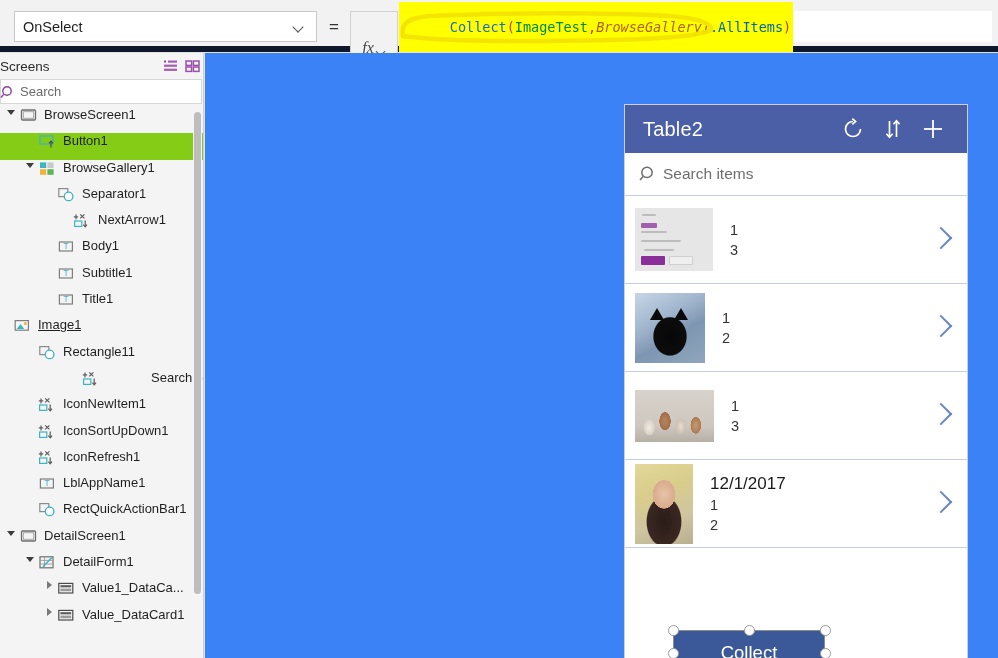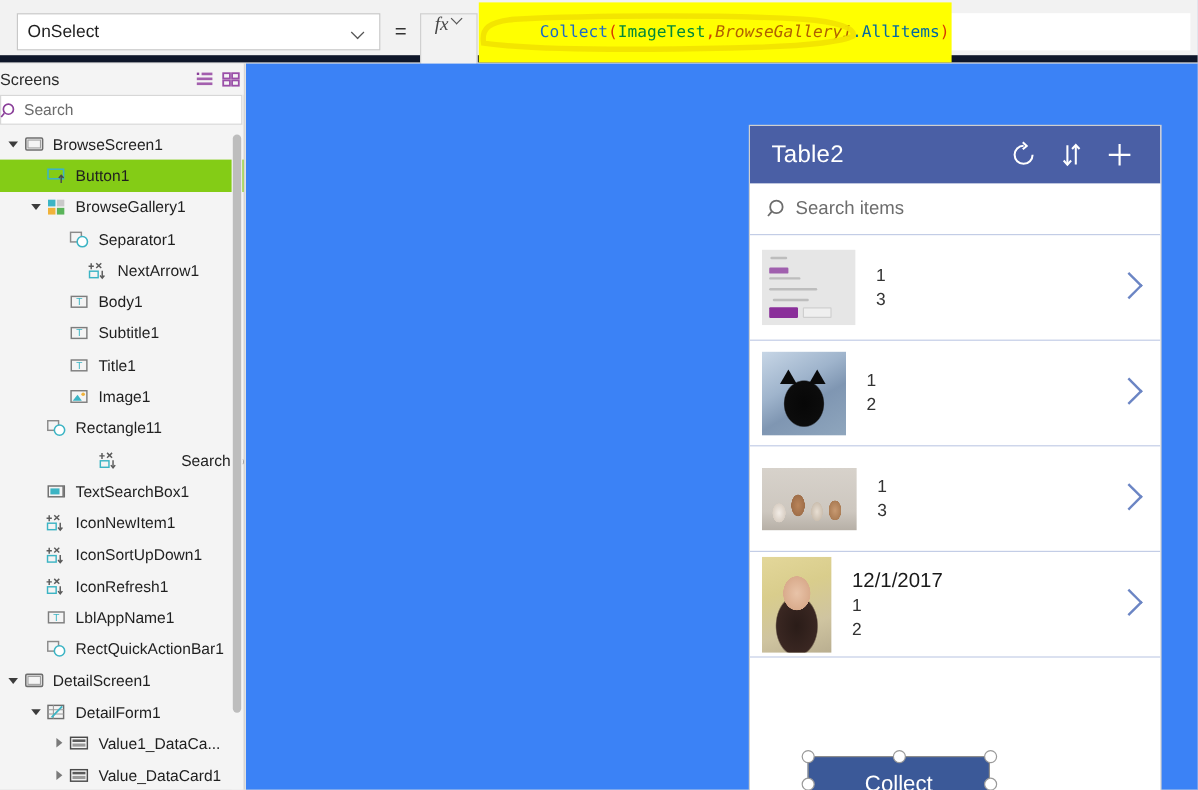--- a/index.html
+++ b/index.html
@@ -35,21 +35,21 @@
     transform: rotate(45deg);
   }
   #equals-sign {
     position: absolute; left: 321px; top: 11px; width: 26px; height: 31px;
     display: flex; align-items: center; justify-content: center;
     font-size: 17px; color: #333; font-weight: 500;
   }
   #fx-box {
     position: absolute; left: 350px; top: 11px; width: 48px; height: 47px;
     background: #f2f2f2; border: 1px solid #d0d0d0;
-    display: flex; align-items: flex-start; justify-content: center; gap: 3px;
+    display: flex; align-items: flex-end; justify-content: center; gap: 3px;
   }
   #fx-box .fx {
     font-family: "Liberation Serif", serif; font-style: italic;
     font-size: 16px; color: #454545;
   }
   #fx-box .chev2 { width: 9px; height: 9px; position: relative; }
   #fx-box .chev2::before {
     content: ""; position: absolute; left: 0px; top: 0px;
     width: 6px; height: 6px;
     border-right: 1.2px solid #555; border-bottom: 1.2px solid #555;
@@ -103,21 +103,21 @@
   }
   #tree-search .mag { margin-left: -3px; width: 22px; height: 16px; }
   #tree-search .ph { font-size: 13px; color: #6b6b6b; }
 
   #tree-list {
     position: absolute; left: 0; top: 54px; width: 204px; bottom: 0;
     overflow: hidden;
   }
   .tree-row {
     position: relative; height: 26.3px;
-    display: flex; align-items: center;
+    display: flex; 
     font-size: 13px; color: #1f1f1f;
     white-space: nowrap;
   }
   .tree-row.selected { background: #84cc16; }
   .tree-row .caret {
     width: 11px; height: 11px; position: relative; flex: 0 0 11px;
     margin-right: 2px;
   }
   .tree-row .caret.down::before {
     content: ""; position: absolute; left: 1px; top: 3px;
@@ -396,21 +396,21 @@
         <span class="nm">Subtitle1</span>
       </div>
       <div class="tree-row" style="padding-left: 44px;">
         <span class="caret"></span>
         <span class="ico"><svg viewBox="0 0 19 17" width="19" height="17">
             <rect x="2.4" y="4" width="13" height="9" fill="none" stroke="#7d7d7d" stroke-width="1.2"></rect>
             <text x="9" y="11.3" font-size="8.4" text-anchor="middle" fill="#3cb4c4" font-family="Liberation Sans">T</text>
           </svg></span>
         <span class="nm">Title1</span>
       </div>
-      <div class="tree-row" style="padding-left: 44px;">
+      <div class="tree-row" style=" text-decoration: underline;">
         <span class="caret"></span>
         <span class="ico"><svg viewBox="0 0 19 17" width="19" height="17">
             <rect x="2.2" y="3.6" width="13.2" height="9.6" fill="none" stroke="#7d7d7d" stroke-width="1.2"></rect>
             <polygon points="3.6,12 7.6,7 11.2,12" fill="#3cb4c4"></polygon>
             <circle cx="12.3" cy="6.6" r="1.5" fill="#f0b23a"></circle>
           </svg></span>
         <span class="nm">Image1</span>
       </div>
       <div class="tree-row" style="padding-left: 25px;">
         <span class="caret"></span>
@@ -425,29 +425,20 @@
         <span class="ico"><svg viewBox="0 0 19 17" width="19" height="17">
             <line x1="3" y1="2.4" x2="3" y2="7.4" stroke="#5a5a5a" stroke-width="1.2"></line>
             <line x1="0.8" y1="4.9" x2="5.2" y2="4.9" stroke="#5a5a5a" stroke-width="1.2"></line>
             <line x1="7.2" y1="2.4" x2="11.4" y2="6.4" stroke="#5a5a5a" stroke-width="1.2"></line>
             <line x1="11.4" y1="2.4" x2="7.2" y2="6.4" stroke="#5a5a5a" stroke-width="1.2"></line>
             <rect x="1.6" y="9" width="7.2" height="5.4" fill="none" stroke="#3cb4c4" stroke-width="1.2"></rect>
             <line x1="12.2" y1="8.6" x2="12.2" y2="14.6" stroke="#5a5a5a" stroke-width="1.2"></line>
             <polyline points="10.4,12.6 12.2,14.8 14,12.6" fill="none" stroke="#5a5a5a" stroke-width="1.2"></polyline>
           </svg></span>
         <span class="nm">SearchIcon1</span>
-      </div>
-      <div class="tree-row" style="padding-left: 25px;">
-        <span class="caret"></span>
-        <span class="ico"><svg viewBox="0 0 19 17" width="19" height="17">
-            <rect x="2.2" y="4" width="12.4" height="9" fill="none" stroke="#6e6e6e" stroke-width="1.2"></rect>
-            <rect x="4" y="6" width="7.6" height="5" fill="#3cb4c4"></rect>
-            <line x1="15.6" y1="3.4" x2="15.6" y2="13.6" stroke="#6e6e6e" stroke-width="1.2"></line>
-          </svg></span>
-        <span class="nm">TextSearchBox1</span>
       </div>
       <div class="tree-row" style="padding-left: 25px;">
         <span class="caret"></span>
         <span class="ico"><svg viewBox="0 0 19 17" width="19" height="17">
             <line x1="3" y1="2.4" x2="3" y2="7.4" stroke="#5a5a5a" stroke-width="1.2"></line>
             <line x1="0.8" y1="4.9" x2="5.2" y2="4.9" stroke="#5a5a5a" stroke-width="1.2"></line>
             <line x1="7.2" y1="2.4" x2="11.4" y2="6.4" stroke="#5a5a5a" stroke-width="1.2"></line>
             <line x1="11.4" y1="2.4" x2="7.2" y2="6.4" stroke="#5a5a5a" stroke-width="1.2"></line>
             <rect x="1.6" y="9" width="7.2" height="5.4" fill="none" stroke="#3cb4c4" stroke-width="1.2"></rect>
             <line x1="12.2" y1="8.6" x2="12.2" y2="14.6" stroke="#5a5a5a" stroke-width="1.2"></line>

